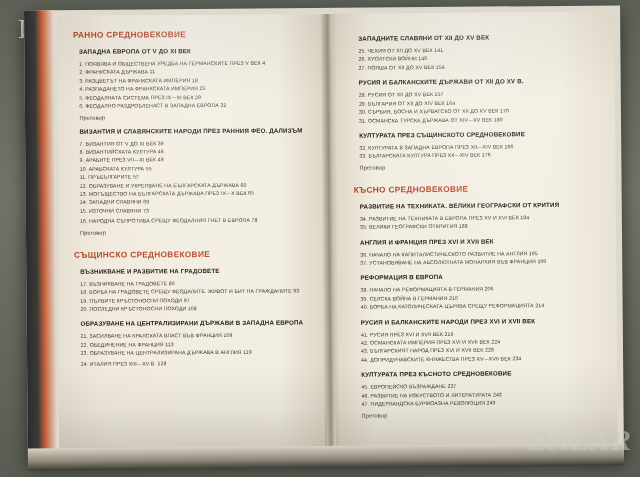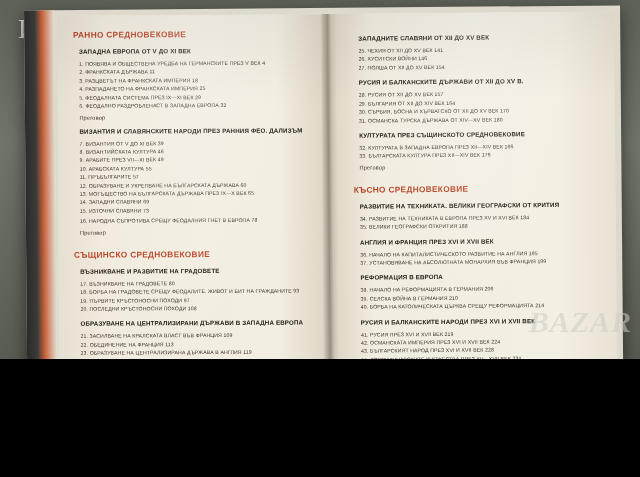--- a/index.html
+++ b/index.html
@@ -9,21 +9,21 @@
   }
   body {
     width: 640px;
     height: 477px;
     overflow: hidden;
     font-family: "Liberation Sans", sans-serif;
   }
   #scene {
     position: relative;
     width: 640px;
-    height: 359px;
+    height: 477px;
     background: #b91c1c;
     overflow: hidden;
   }
   
   .backdrop {
     position: absolute;
     inset: 0;
     background: linear-gradient(180deg, #5d6157 0%, #70746a 40%, #585c52 100%);
   }
   .watermark-left {

